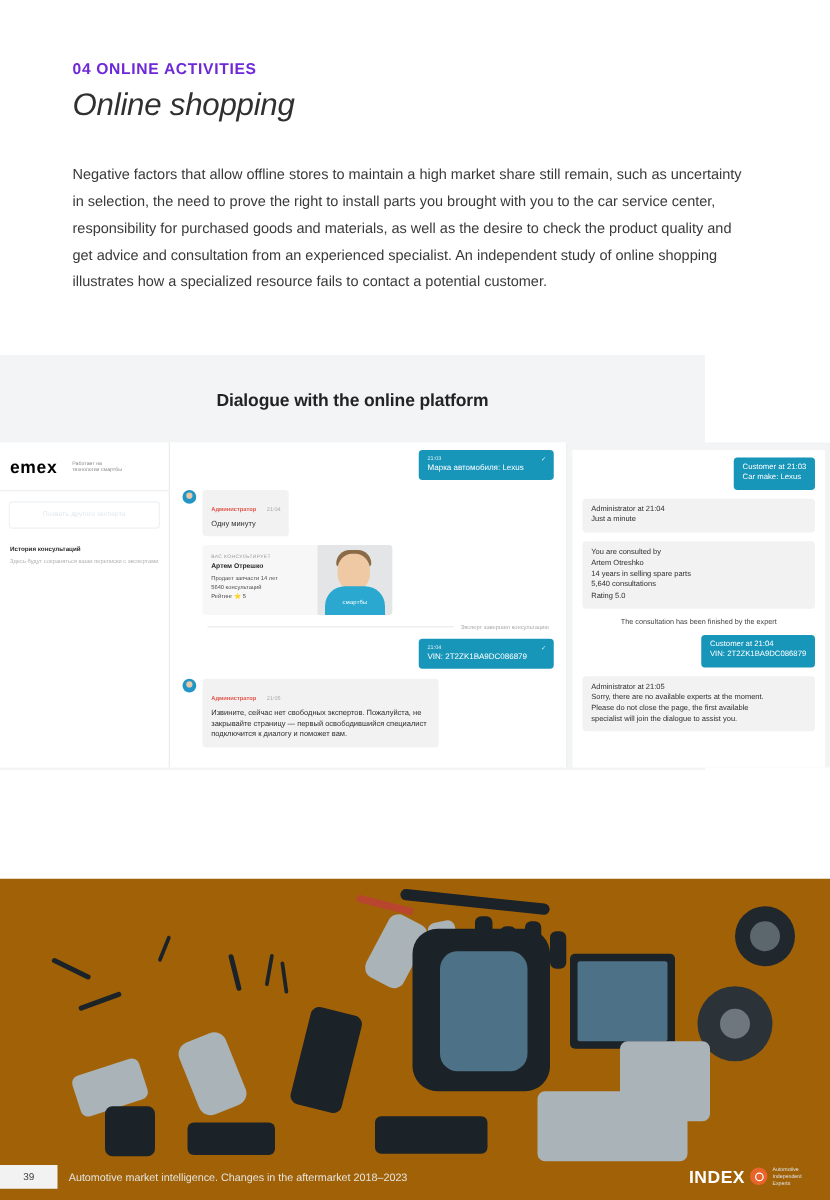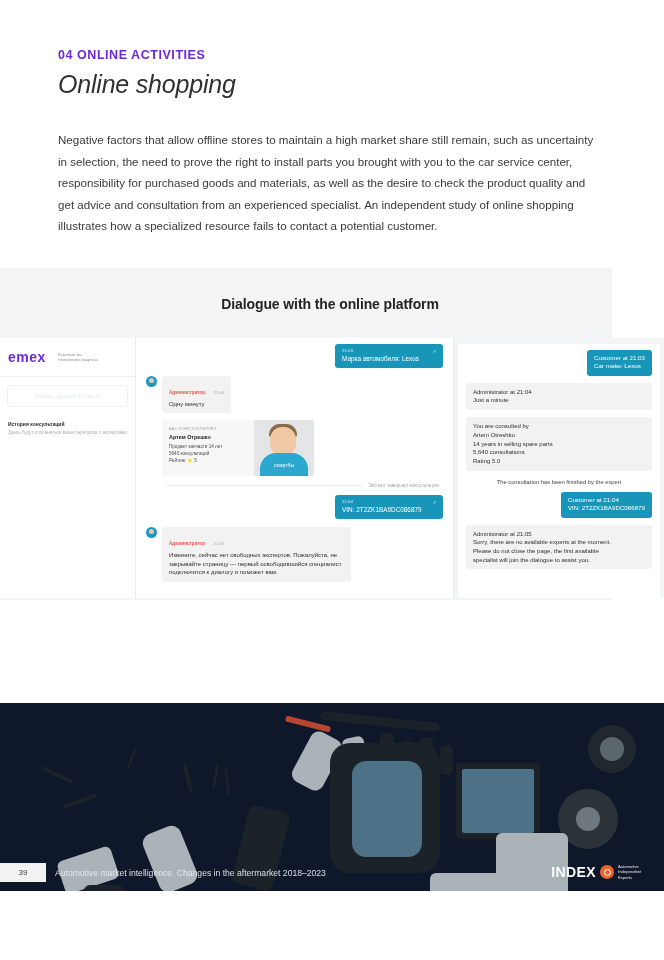--- a/index.html
+++ b/index.html
@@ -22,44 +22,43 @@
     font-size:25px;font-weight:normal;color:#303030;
     margin:0 0 30px 0;letter-spacing:-.2px;font-style:italic;
   }
   .body-copy{
     font-size:11.6px;line-height:21.5px;color:#3a3a3a;
     margin:0;max-width:545px;
   }
 
   
   .figure-band{
-    position:absolute;left:0;top:268px;width:564px;height:332px;
+    position:absolute;left:0;top:284px;width:564px;height:332px;
     background:#f3f4f6;
-    padding-left:48px;
   }
   .figure-title{
     text-align:center;font-size:14px;font-weight:bold;color:#232323;
     padding-top:28px;margin:0;letter-spacing:-.1px;
   }
   .screenshot{
     position:absolute;left:0;top:70px;width:664px;height:260px;
     display:flex;
   }
 
   
   .ss-sidebar{
     width:136px;background:#ffffff;border-right:1px solid #ececec;
     box-sizing:border-box;flex:0 0 136px;
   }
   .ss-logo-row{
     height:26px;display:flex;align-items:center;gap:6px;
     padding:6px 0 6px 8px;border-bottom:1px solid #f0f0f0;
   }
   .emex-logo{
-    font-size:14px;font-weight:bold;letter-spacing:.5px;color:#6d28d9;
+    font-size:14px;font-weight:bold;letter-spacing:.5px;color:#000000;
     position:relative;display:inline-block;line-height:13px;
   }
   .emex-tag{font-size:4.2px;line-height:5.4px;color:#8a8a8a;max-width:46px;}
   .ss-search{
     margin:8px 7px 0 7px;height:20px;border:1px solid #eef2f5;border-radius:3px;
     display:flex;align-items:center;justify-content:center;background:#fff;
   }
   .ss-search span{font-size:5.2px;color:#dfe7ed;letter-spacing:.2px;}
   .ss-hist{padding:14px 8px 0 8px;}
   .ss-hist-t{font-size:5px;font-weight:bold;color:#2b2b2b;margin-bottom:3px;}
@@ -139,22 +138,22 @@
   .en-in{
     background:#f2f2f2;border-radius:3px;padding:5px 7px;margin-top:7px;
   }
   .en-in div{font-size:6px;line-height:8.6px;color:#2f2f2f;}
   .en-block{background:#f2f2f2;border-radius:3px;padding:5px 7px;margin-top:7px;}
   .en-block div{font-size:6px;line-height:8.8px;color:#2f2f2f;}
   .en-sys{text-align:center;font-size:5.8px;color:#454545;margin:8px 0 0 0;}
 
   
   .photo{
-    position:absolute;left:0;top:703px;width:664px;height:188px;
-    background:#0f172a;overflow:hidden;
+    position:absolute;left:0;top:703px;width:664px;height:257px;
+    background:#a16207;overflow:hidden;
   }
   .photo .grain{position:absolute;inset:0;}
   .pt{position:absolute;background:#1b2228;border-radius:2px;}
   .pt.s{background:#aab3b8;}
   .pt.r{background:#b8462f;}
   .pt.rd{border-radius:50%;}
   .footer-bar{
     position:absolute;left:0;bottom:0;width:664px;height:36px;
   }
   .pg{

